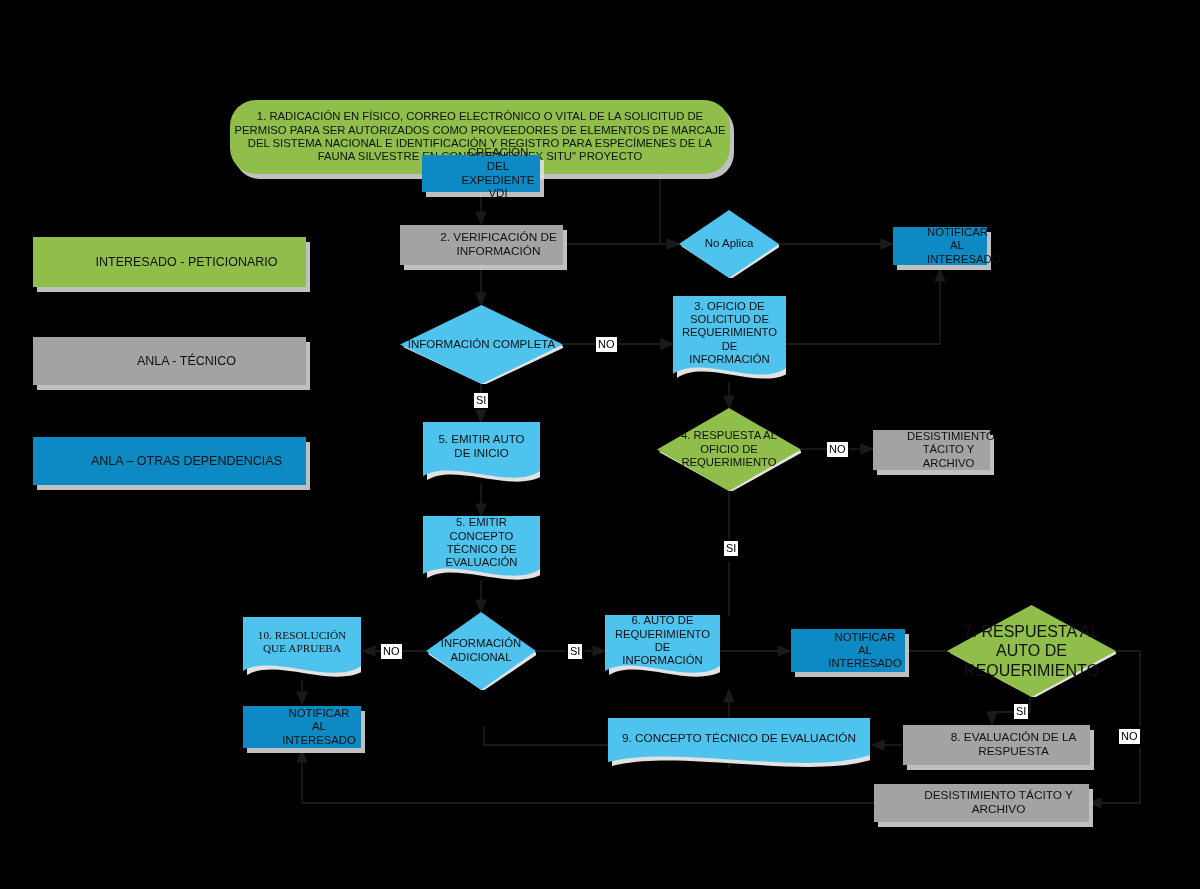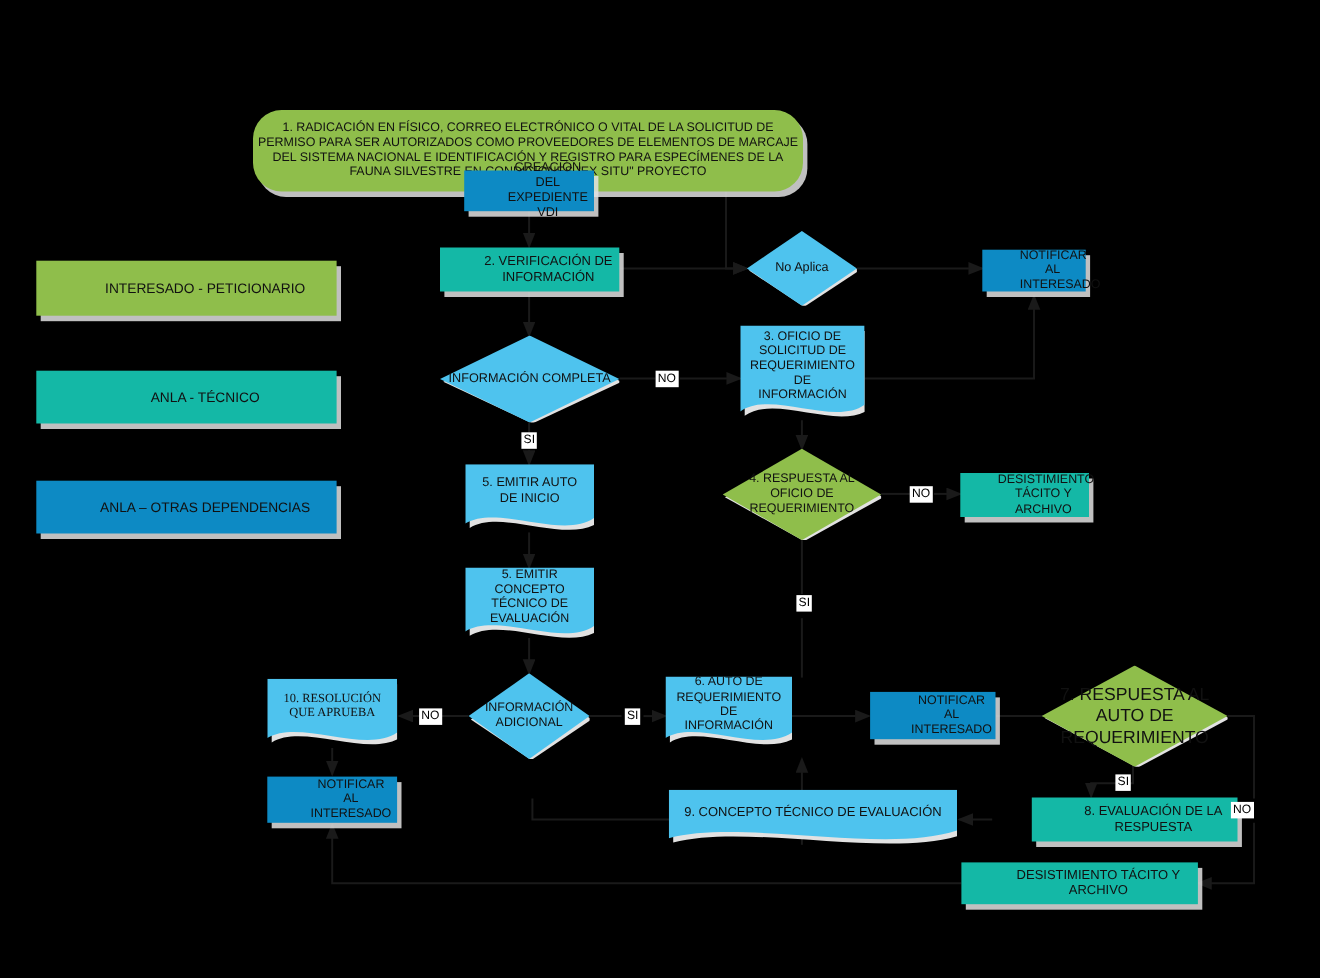--- a/index.html
+++ b/index.html
@@ -10,21 +10,21 @@
   #canvas{position:absolute;left:0;top:0;width:1200px;height:889px;background:#000;}
   svg#wires{position:absolute;left:0;top:0;width:1200px;height:889px;pointer-events:none;}
 
   .node{position:absolute;box-sizing:border-box;display:flex;align-items:center;
         justify-content:center;text-align:center;color:#111;line-height:1.18;}
   .node .txt{display:block;padding:0 4px;width:100%;}
 
   
   .rect{box-shadow:4px 5px 0 rgba(226,226,226,.85);padding-left:34px;}
   .rect.green{background:#8fbe4b;}
-  .rect.lblue{background:#14b8a6;}
+  .rect.lblue{background:#a3a3a3;}
   .rect.dblue{background:#0d8ac4;}
 
   
   .term{border-radius:26px;background:#8fbe4b;
         box-shadow:4px 5px 0 rgba(226,226,226,.85);margin-top:46px;}
 
   
   .dia{position:absolute;}
   .dia .shape{position:absolute;left:0;top:0;width:100%;height:100%;}
   .dia .lbl{position:absolute;left:0;top:0;width:100%;height:100%;
@@ -234,21 +234,21 @@
   </div>
 
   <div class="doc" style="left:608px;top:718px;width:262px;height:52px;">
     <svg class="shape" viewBox="0 0 262 52" preserveAspectRatio="none">
       <path d="M4 5 H266 V41 C 200 63, 70 30, 4 48 Z" fill="#e2e2e2"></path>
       <path d="M0 0 H262 V37 C 196 59, 66 26, 0 44 Z" fill="#4ec3ee"></path>
     </svg>
     <div class="lbl" style="font-size:11.8px;padding-bottom:10px;">9. CONCEPTO TÉCNICO DE EVALUACIÓN</div>
   </div>
 
-  <div class="node rect lblue" style="left:903px;top:725px;width:187px;height:40px;font-size:11.8px;margin-left:35px;">
+  <div class="node rect lblue" style="left:903px;top:725px;width:187px;height:40px;font-size:11.8px;">
     <span class="txt">8. EVALUACIÓN DE LA RESPUESTA</span>
   </div>
 
   <div class="node rect lblue" style="left:874px;top:784px;width:215px;height:38px;font-size:11.8px;">
     <span class="txt">DESISTIMIENTO TÁCITO Y ARCHIVO</span>
   </div>
 
   <div class="elabel" style="left:596px;top:337px;">NO</div>
   <div class="elabel" style="left:474px;top:393px;">SI</div>
   <div class="elabel" style="left:827px;top:442px;">NO</div>

